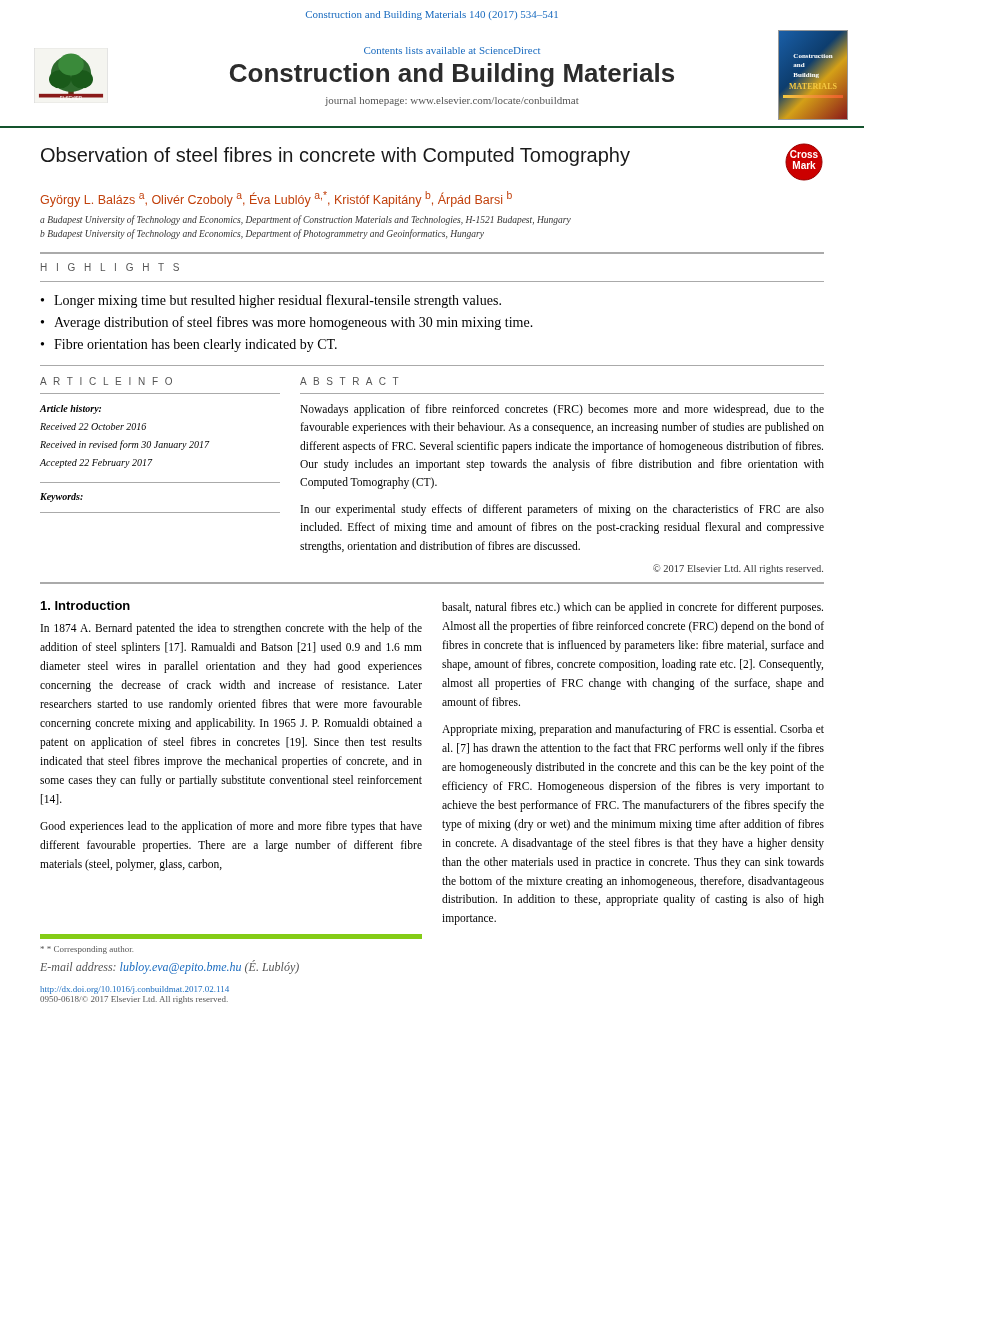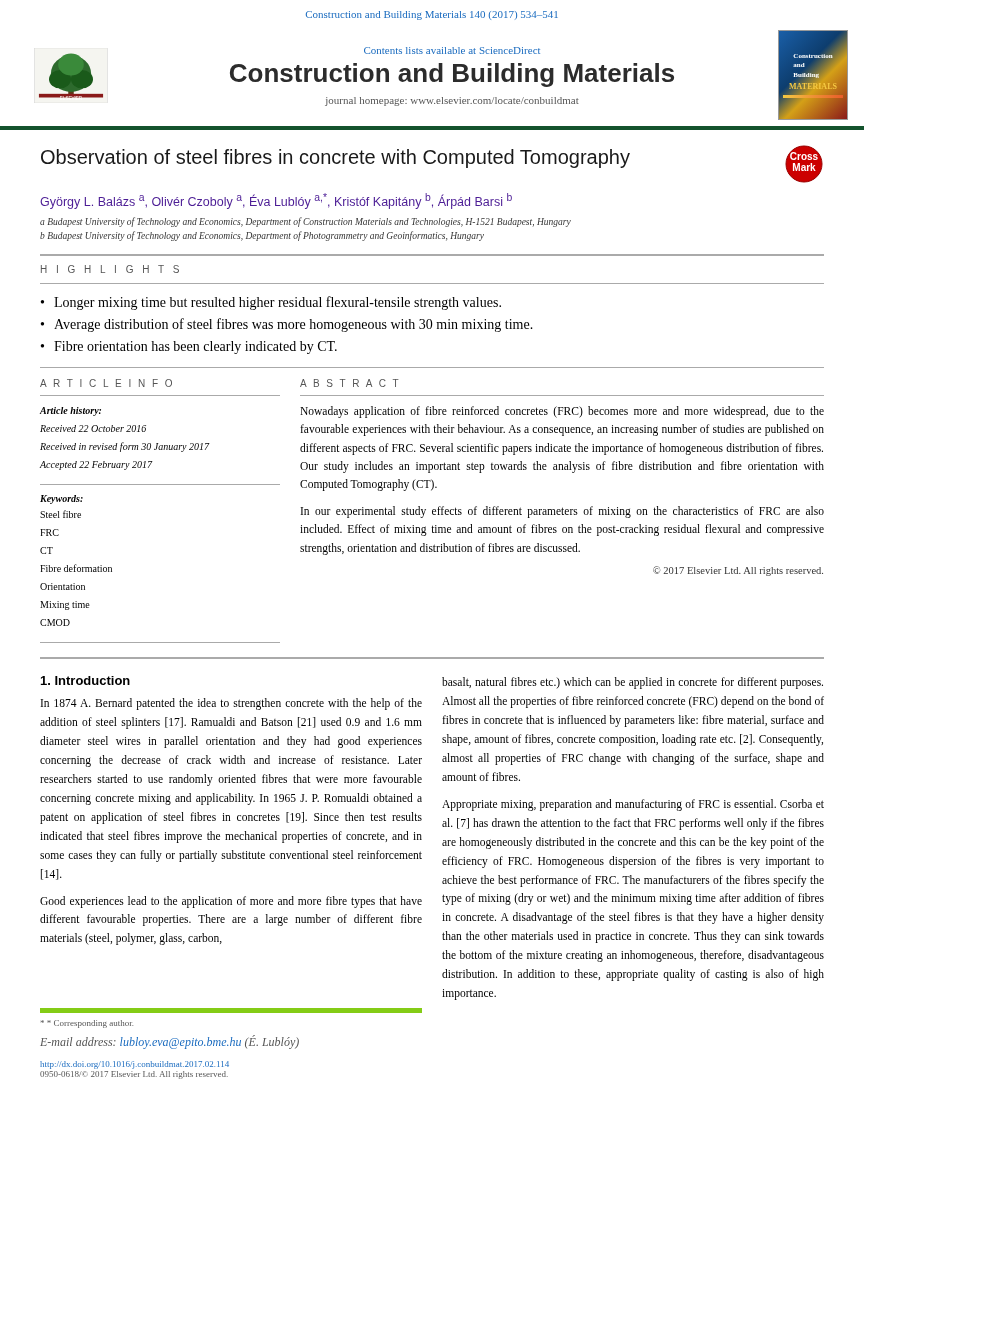--- a/index.html
+++ b/index.html
@@ -25,21 +25,21 @@
       padding: 8px 20px 4px;
       font-size: 11px;
       color: #1a6bbf;
     }
 
     .header-banner {
       display: flex;
       align-items: center;
       justify-content: space-between;
       padding: 6px 16px 6px;
-      border-bottom: 4px solid #14532d;
+      border-bottom: 2px solid #14532d;
     }
 
     .elsevier-logo {
       display: flex;
       flex-direction: column;
       align-items: center;
       width: 110px;
     }
 
     .elsevier-tree {
@@ -125,21 +125,21 @@
 
     .crossmark {
       width: 40px;
       height: 40px;
       flex-shrink: 0;
     }
 
     
     .authors {
       font-size: 12.5px;
-      color: #4c1d95;
+      color: #c2410c;
       margin-bottom: 6px;
       font-family: Arial, sans-serif;
     }
 
     .affiliations {
       font-size: 9.5px;
       color: #333;
       font-style: italic;
       margin-bottom: 10px;
       line-height: 1.5;
@@ -398,29 +398,20 @@
         <div class="info-label">A R T I C L E   I N F O</div>
         <hr class="col-left-separator">
         <div class="article-history">
           <div class="history-title">Article history:</div>
           <div>Received 22 October 2016</div>
           <div>Received in revised form 30 January 2017</div>
           <div>Accepted 22 February 2017</div>
         </div>
         <hr class="col-left-separator">
         <div class="keywords-title">Keywords:</div>
-        <div class="keywords-list">
-          <div>Steel fibre</div>
-          <div>FRC</div>
-          <div>CT</div>
-          <div>Fibre deformation</div>
-          <div>Orientation</div>
-          <div>Mixing time</div>
-          <div>CMOD</div>
-        </div>
         <hr class="col-left-separator" style="margin-top:10px;">
       </div>
 
       <div class="col-right">
         <div class="info-label">A B S T R A C T</div>
         <hr class="col-left-separator">
         <div class="abstract-text">Nowadays application of fibre reinforced concretes (FRC) becomes more and more widespread, due to the favourable experiences with their behaviour. As a consequence, an increasing number of studies are published on different aspects of FRC. Several scientific papers indicate the importance of homogeneous distribution of fibres. Our study includes an important step towards the analysis of fibre distribution and fibre orientation with Computed Tomography (CT).</div>
         <div class="abstract-text">In our experimental study effects of different parameters of mixing on the characteristics of FRC are also included. Effect of mixing time and amount of fibres on the post-cracking residual flexural and compressive strengths, orientation and distribution of fibres are discussed.</div>
         <div class="copyright">© 2017 Elsevier Ltd. All rights reserved.</div>
       </div>

